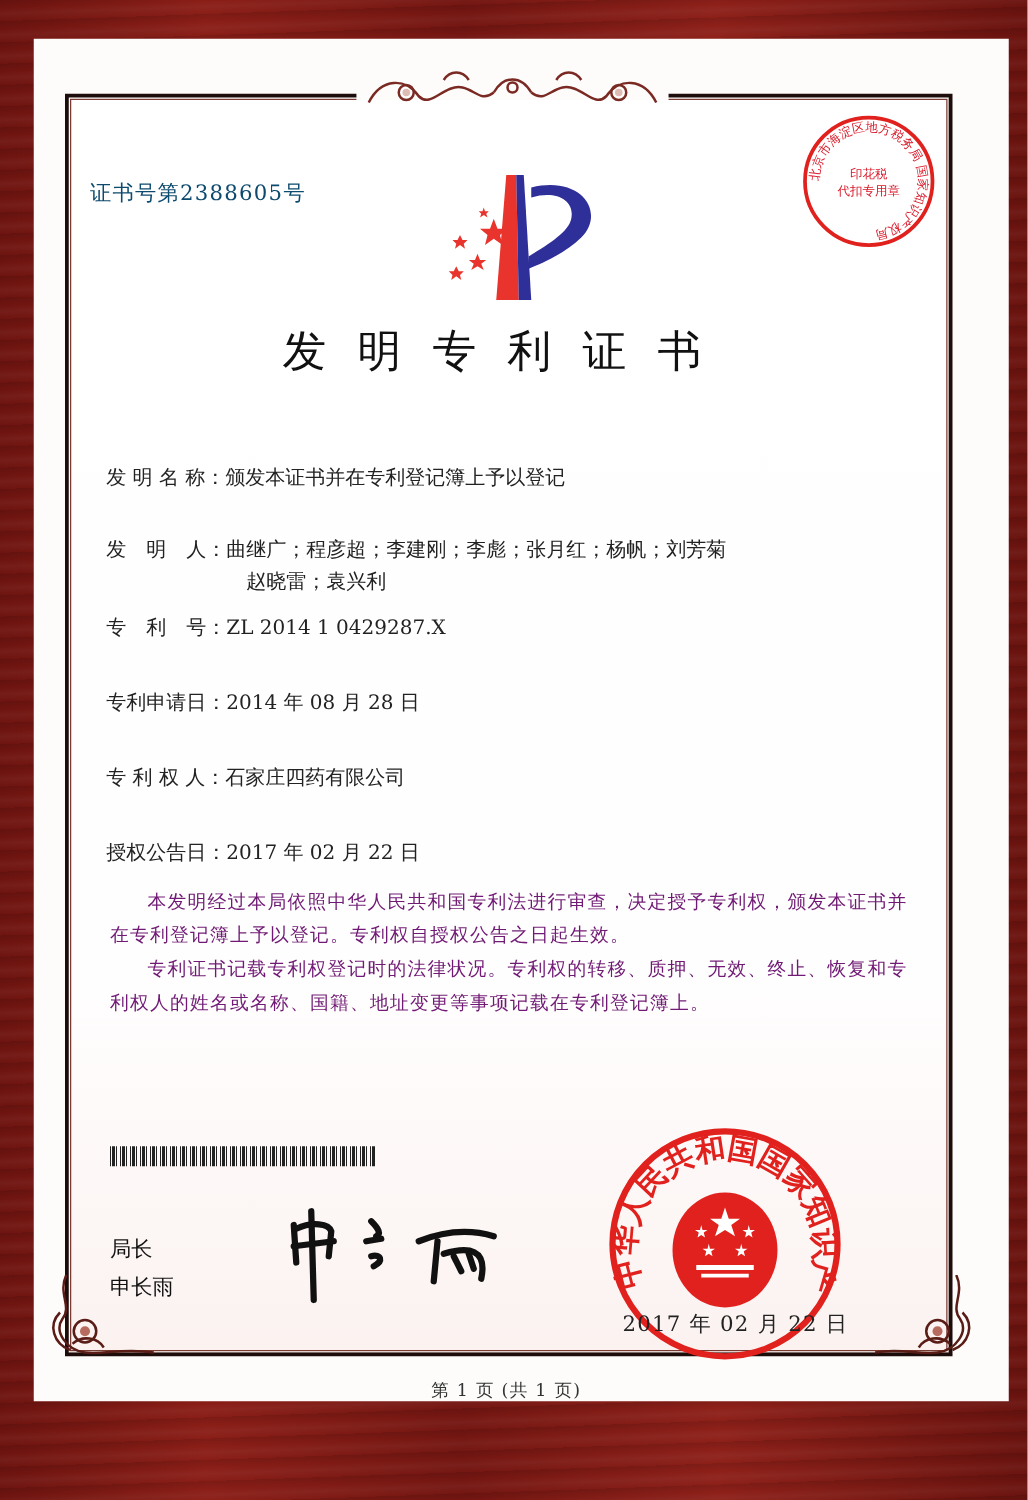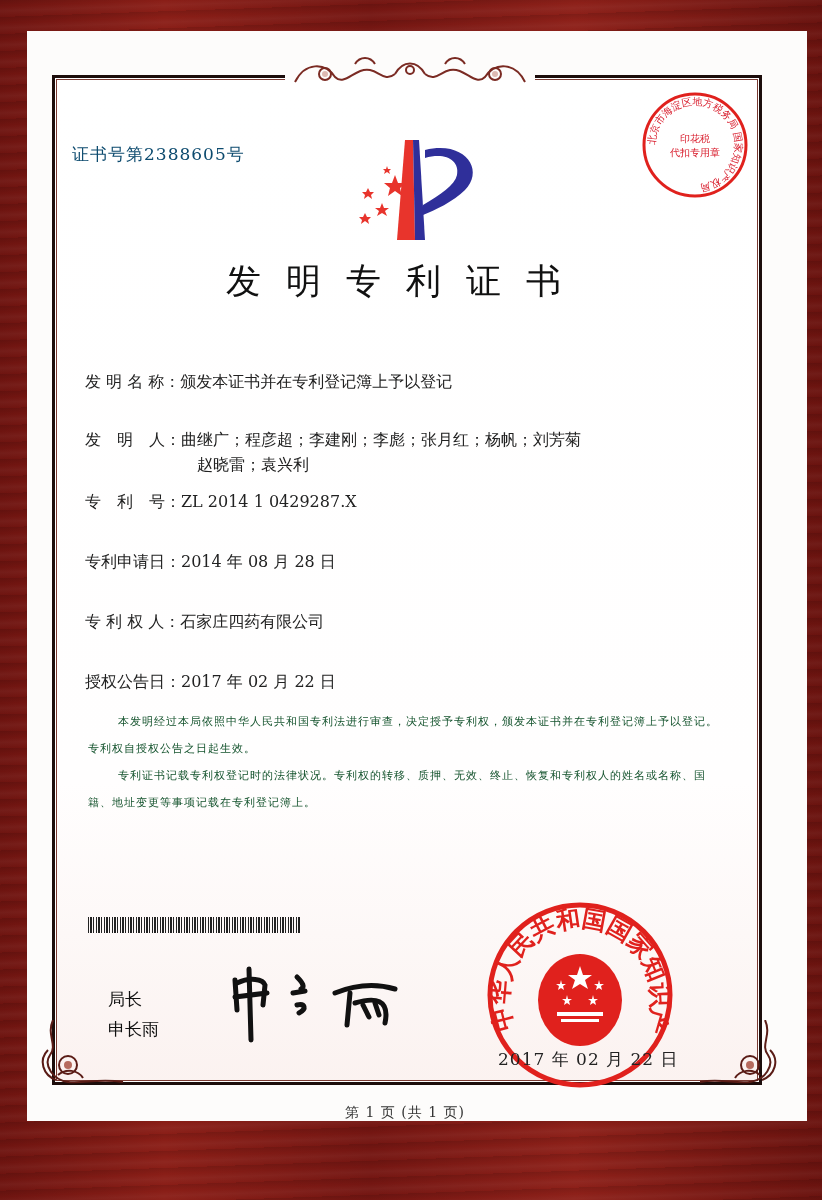--- a/index.html
+++ b/index.html
@@ -25,25 +25,25 @@
     left:52px; top:75px; width:704px; height:1004px;
     box-shadow: inset 0 0 0 1px #fff, inset 0 0 0 2px #7a3a32;
   }
   .ornament { position:absolute; }
   .cert-no { position:absolute; left:72px; top:143px; font-size:17px; color:#0c4a6e; letter-spacing:1px; }
   .logo { position:absolute; left:335px; top:130px; width:150px; height:120px; }
   .seal-small { position:absolute; left:640px; top:90px; width:110px; height:110px; }
   .title { position:absolute; left:205px; top:258px; font-size:35px; color:#111; letter-spacing:25px; font-family:"DejaVu Sans", sans-serif;margin-left:21px; }
   .field { position:absolute; left:85px; font-size:16px; color:#222; }
   .field .lbl { display:inline-block; }
-  .para { position:absolute; left:88px; width:640px; font-size:11px; color:#14532d; line-height:27px; letter-spacing:1px; }
+  .para { position:absolute; left:88px; width:640px; font-size:15px; color:#701a75; line-height:27px; letter-spacing:1px; }
   .para p { margin:0; text-indent:30px; }
   .barcode { position:absolute; left:88px; top:917px; width:212px; height:16px;
     background: repeating-linear-gradient(90deg,#222 0 1px,transparent 1px 2px,#222 2px 4px,transparent 4px 5px,#222 5px 6px,transparent 6px 8px); }
-  .director { position:absolute; left:88px; font-size:17px; color:#111; font-family:"DejaVu Sans", sans-serif;margin-left:20px; }
+  .director { position:absolute; left:88px; font-size:17px; color:#111; font-family:"DejaVu Sans", sans-serif; }
   .signature { position:absolute; left:225px; top:965px; width:190px; height:80px; }
   .big-seal { position:absolute; left:485px; top:900px; width:190px; height:190px; }
   .seal-date { position:absolute; left:498px; top:1048px; font-size:17px; color:#222; letter-spacing:1px; }
   .page-no { position:absolute; left:318px; top:1104px; font-size:14px; color:#333; letter-spacing:1px;margin-left:27px; }
 </style>
 </head>
 <body>
 
 <div class="frame-grain"></div>
 <div class="paper"></div>

